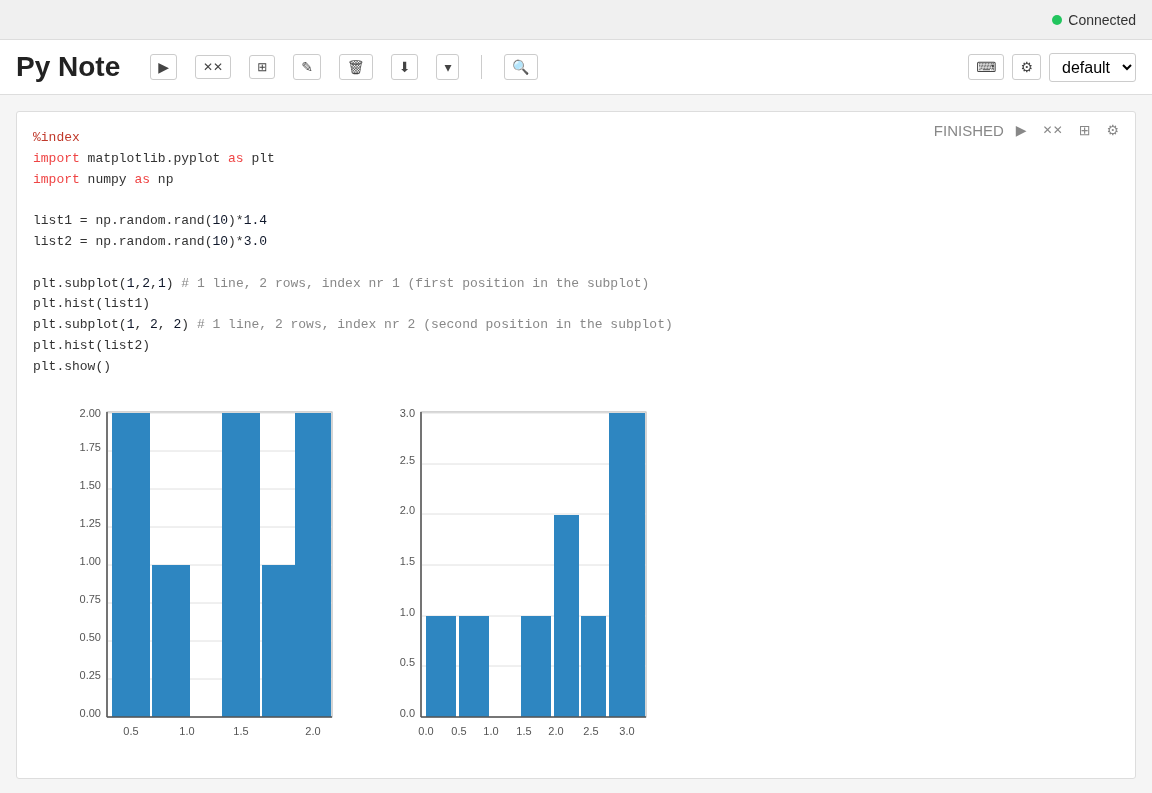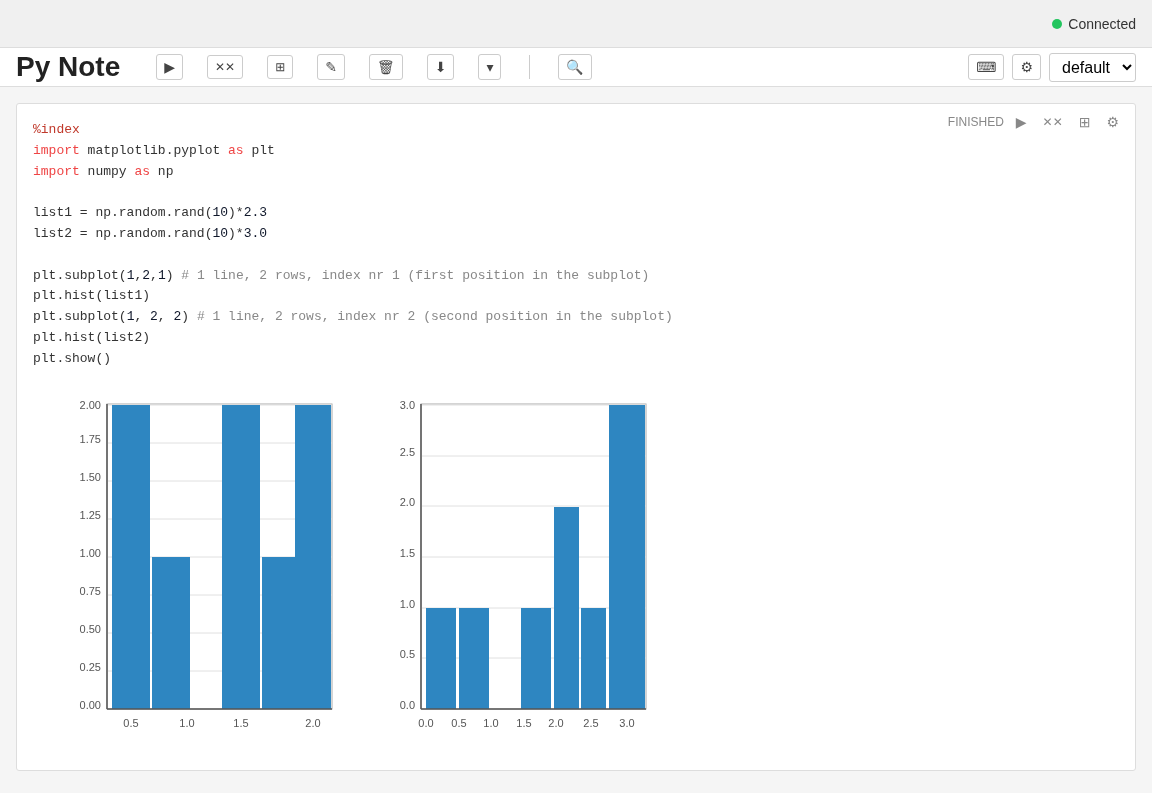--- a/index.html
+++ b/index.html
@@ -1,21 +1,21 @@
 <!DOCTYPE html>
 <html><head>
   <meta charset="utf-8">
   <style>
     * { box-sizing: border-box; margin: 0; padding: 0; }
     body { font-family: Arial, sans-serif; background: #f5f5f5; color: #333; width: 1152px; min-height: 793px; }
 
     
     #top-bar {
       background: #f0f0f0;
-      height: 48px;
+      height: 40px;
       display: flex;
       align-items: center;
       justify-content: flex-end;
       padding-right: 16px;
       border-bottom: 1px solid #ddd;
     }
     #connected-indicator {
       display: flex;
       align-items: center;
       gap: 6px;
@@ -23,26 +23,26 @@
     #connected-dot {
       width: 10px; height: 10px;
       background: #22c55e;
       border-radius: 50%;
     }
     #connected-text { font-size: 14px; color: #333; }
 
     
     #toolbar {
       background: #fff;
-      height: 39px;
+      height: 55px;
       display: flex;
       align-items: center;
       padding: 0 16px;
       border-bottom: 1px solid #ddd;
-      gap: 24px;
+      gap: 18px;
     }
     #app-title {
       font-size: 28px;
       font-weight: bold;
       color: #222;
       margin-right: 12px;
     }
     .toolbar-btn {
       background: none;
       border: 1px solid #ccc;
@@ -90,21 +90,21 @@
 
     #cell-toolbar {
       position: absolute;
       top: 8px;
       right: 12px;
       display: flex;
       align-items: center;
       gap: 8px;
     }
     #cell-status {
-      font-size: 12px;
+      font-size: 15px;
       color: #888;
     }
     .cell-icon-btn {
       background: none;
       border: none;
       cursor: pointer;
       color: #888;
       font-size: 14px;
       padding: 2px 4px;
     }
@@ -182,21 +182,21 @@
       <button class="cell-icon-btn" style="font-size:12px;">✕✕</button>
       <button class="cell-icon-btn">⊞</button>
       <button class="cell-icon-btn">⚙</button>
     </div>
 
     <div id="code-section">
       <span class="magic">%index</span><br>
       <span class="kw">import</span> matplotlib.pyplot <span class="kw">as</span> plt<br>
       <span class="kw">import</span> numpy <span class="kw">as</span> np<br>
       <br>
-      list1 = np.random.rand(<span class="nm">10</span>)*<span class="nm">2.3</span><br>
+      list1 = np.random.rand(<span class="nm">10</span>)*<span class="nm">1.4</span><br>
       list2 = np.random.rand(<span class="nm">10</span>)*<span class="nm">3.0</span><br>
       <br>
       plt.subplot(<span class="nm">1</span>,<span class="nm">2</span>,<span class="nm">1</span>) <span class="cm"># 1 line, 2 rows, index nr 1 (first position in the subplot)</span><br>
       plt.hist(list1)<br>
       plt.subplot(<span class="nm">1</span>, <span class="nm">2</span>, <span class="nm">2</span>) <span class="cm"># 1 line, 2 rows, index nr 2 (second position in the subplot)</span><br>
       plt.hist(list2)<br>
       plt.show()
     </div>
 
     <div id="output-section">

